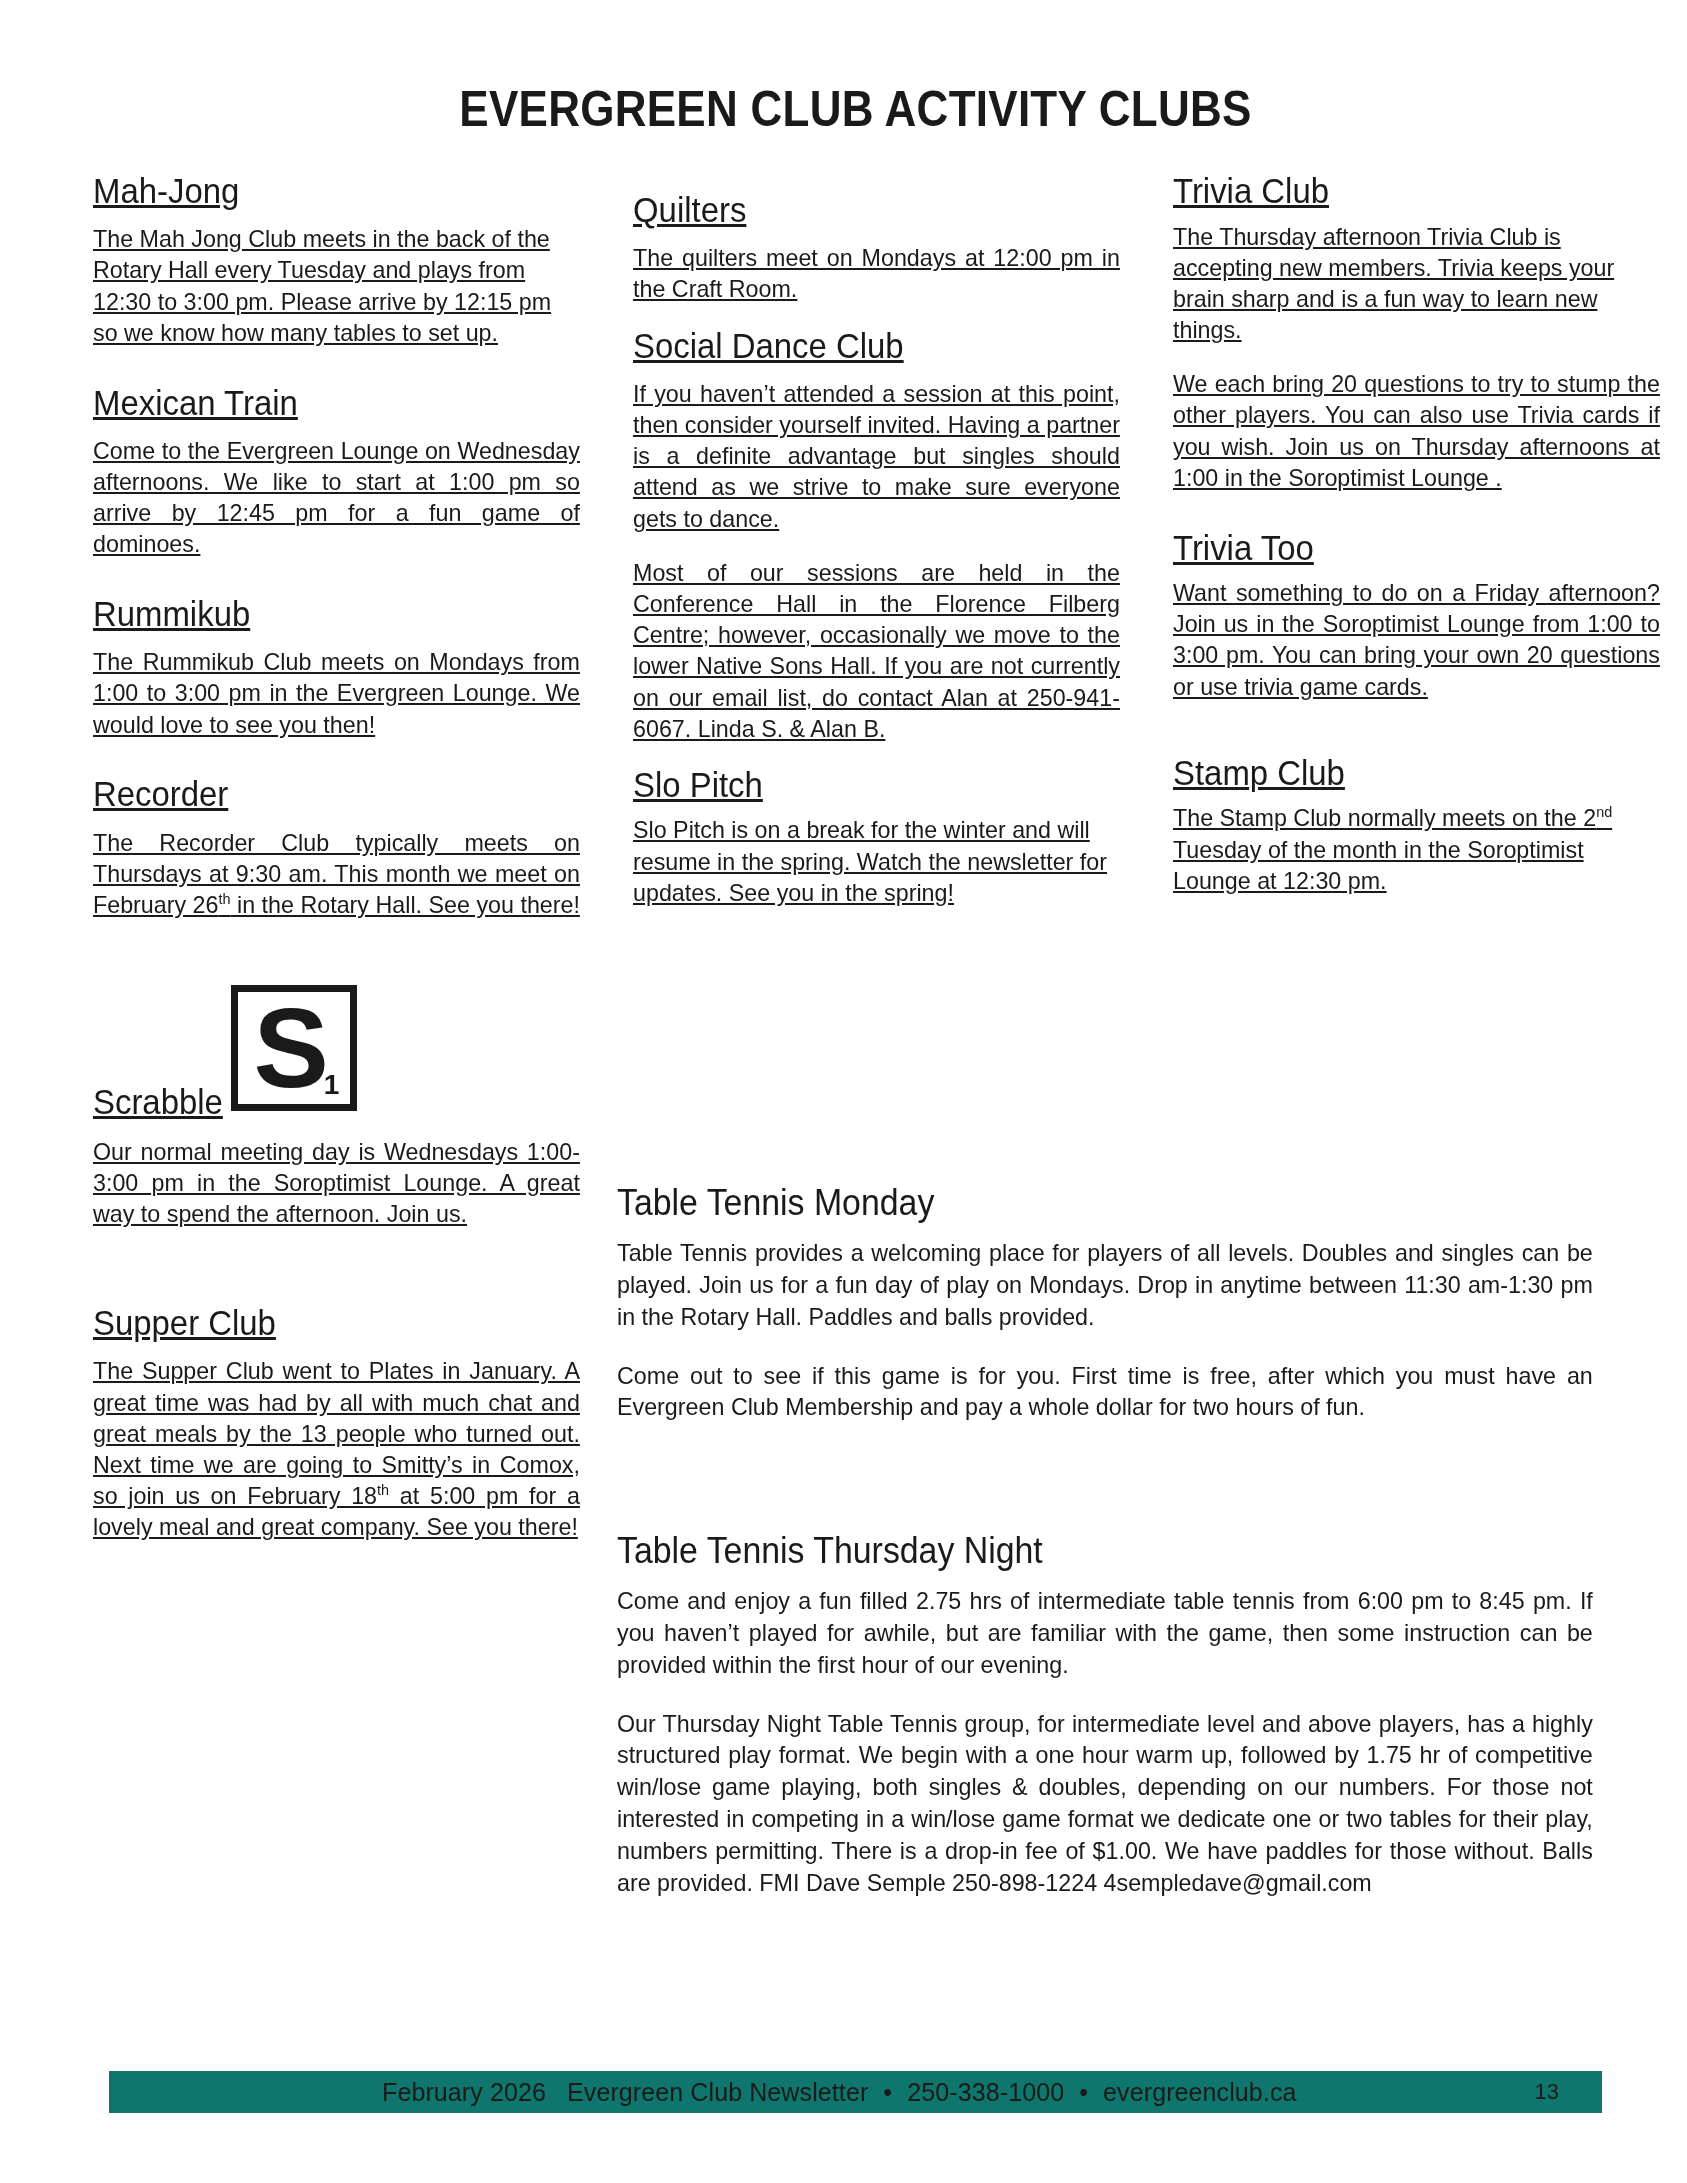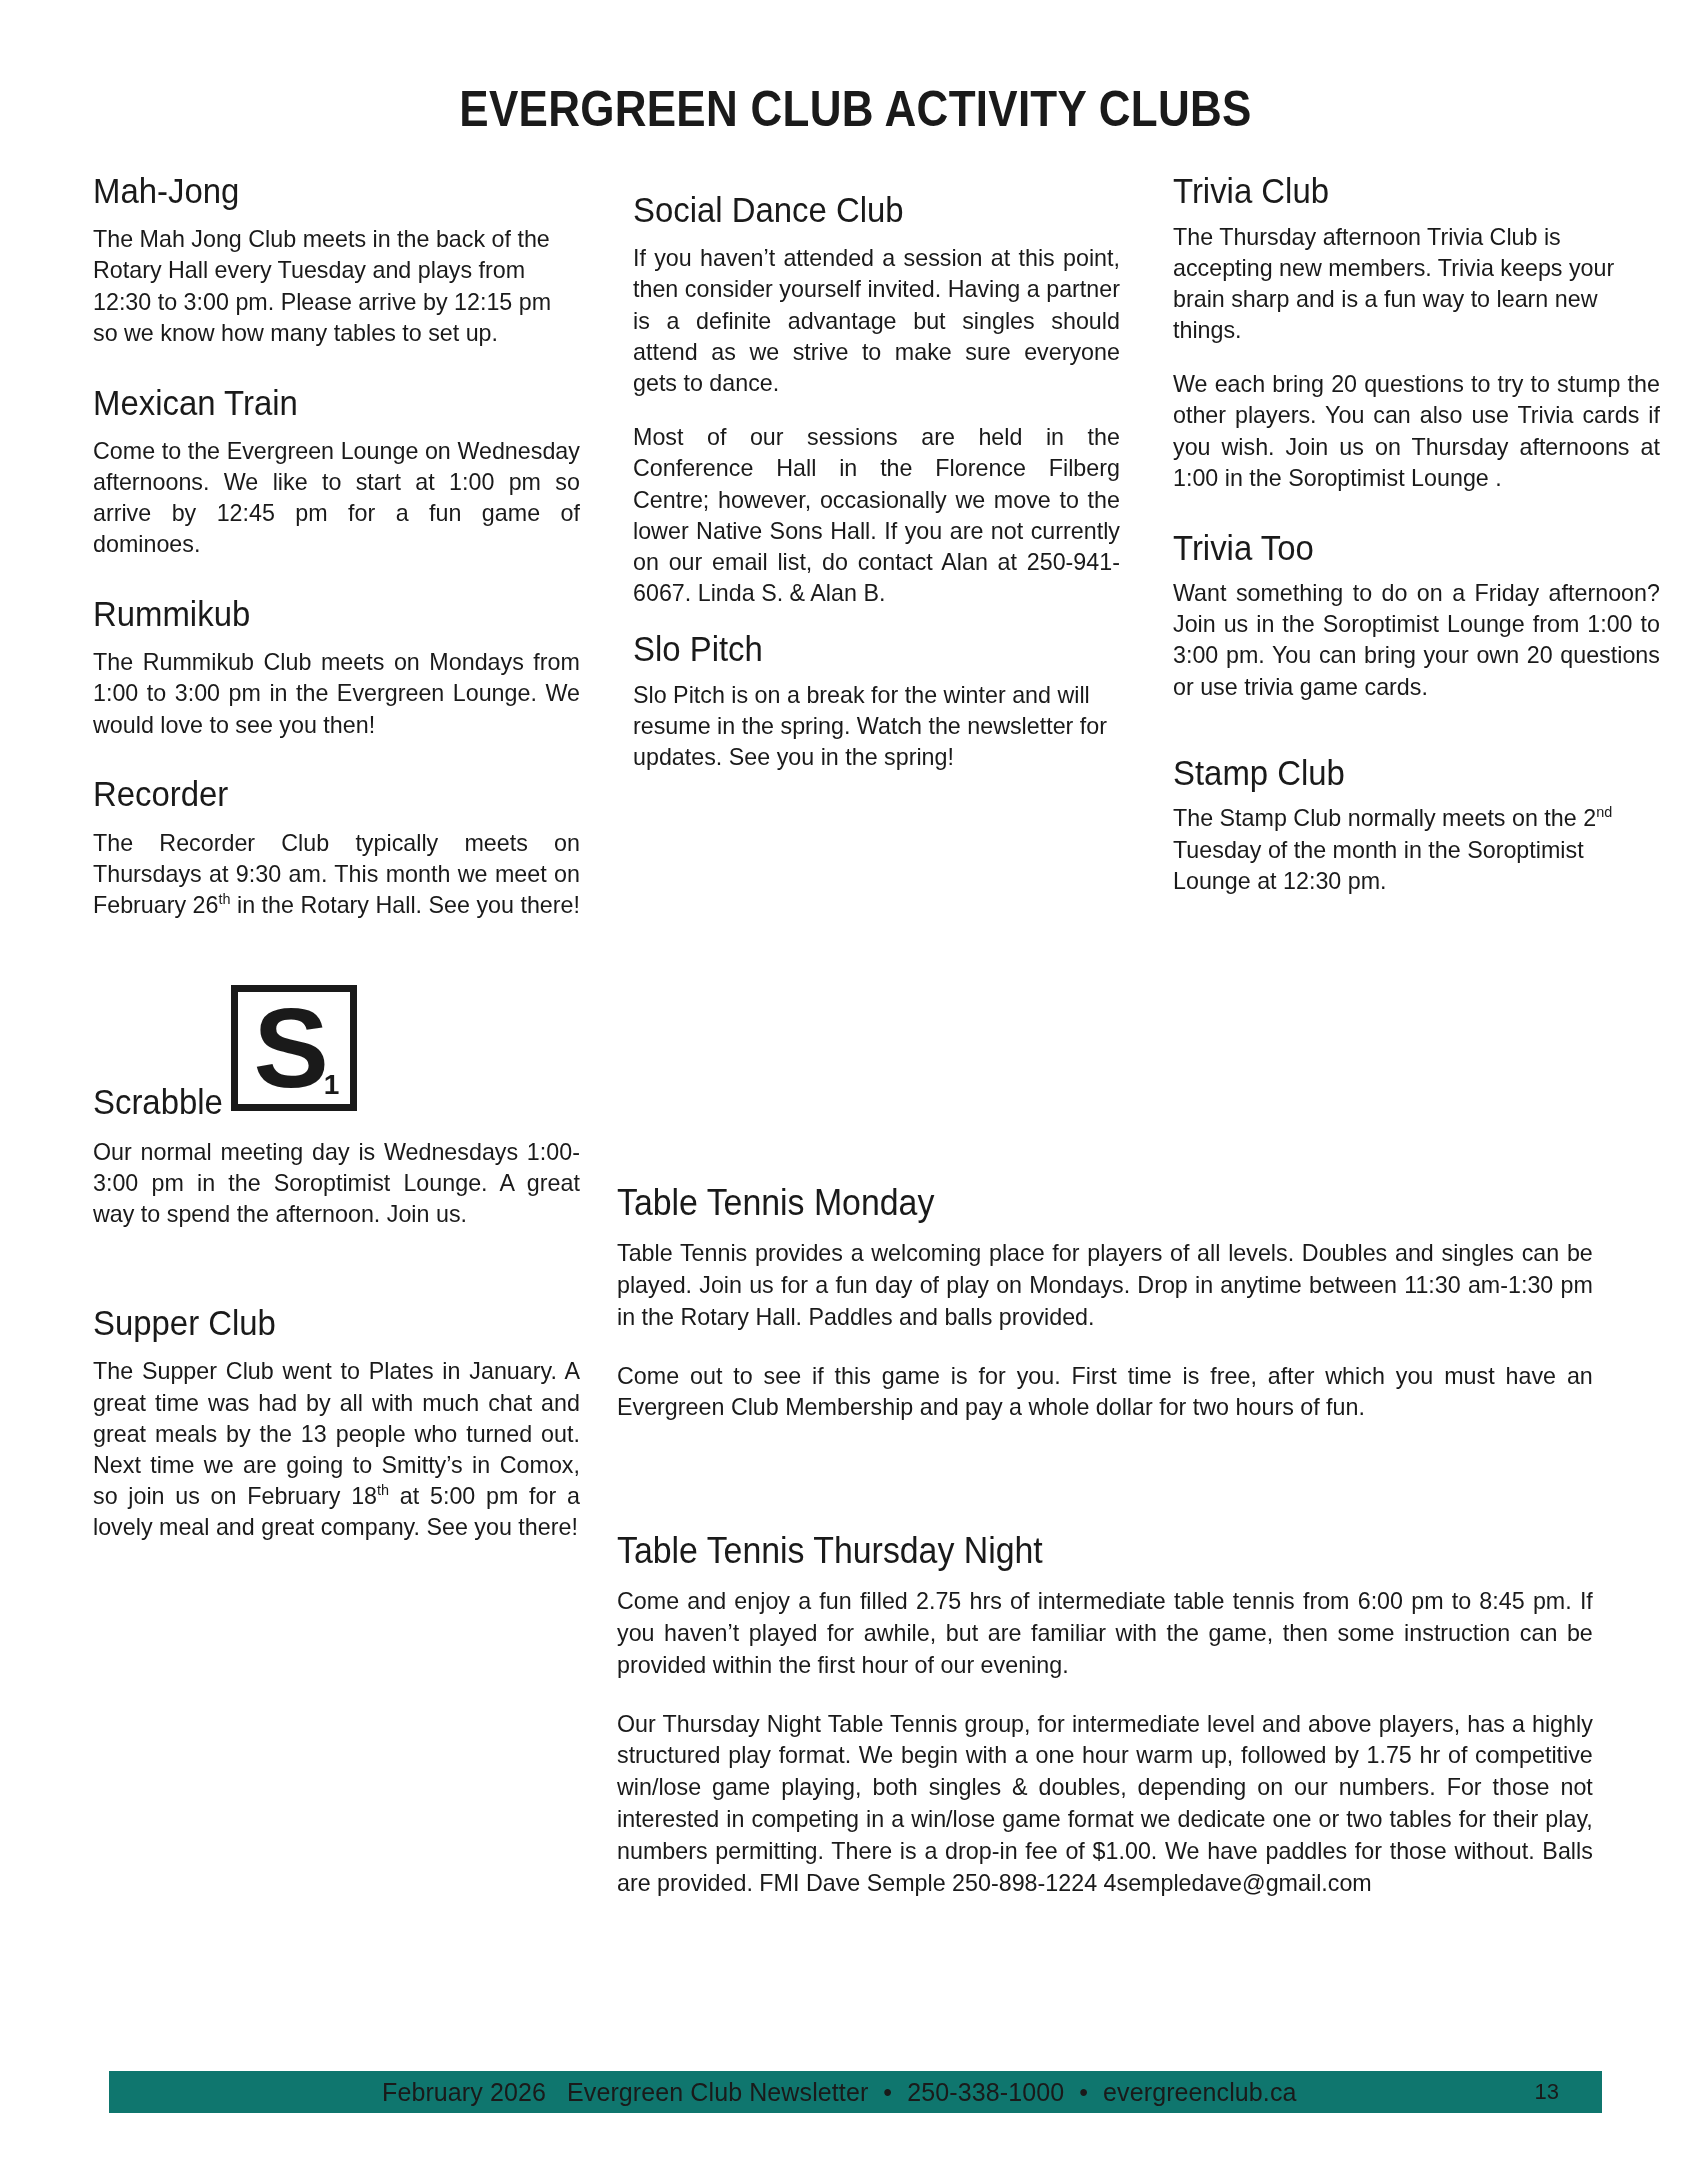--- a/index.html
+++ b/index.html
@@ -42,20 +42,21 @@
 
   
   .cols {
     display: flex;
     gap: 38px;
     align-items: flex-start;
   }
   .col {
     width: 502px;
     flex: 0 0 502px;
+    text-decoration: underline;
   }
 
   h2.club {
     margin: 0 0 13.5px 0;
     font-size: 35px;
     font-weight: 400;
     line-height: 1.05;
     color: #1a1a1a;
     transform: scaleX(0.94);
     transform-origin: left center;
@@ -211,20 +212,24 @@
         <h2 class="club">Supper Club</h2>
         <p class="body"><span>The Supper Club  went to Plates in January. A great time was had by all  with much chat and great meals by the 13 people who turned out. Next time we are going to Smitty’s in Comox, so join us on February 18</span><sup>th</sup><span> at 5:00 pm for  a lovely meal and great company. See you there!</span></p>
       </section>
 
     </div>
 
     <div class="col">
 
       <div style="height:19px"></div>
 
+      <section>
+        <h2 class="club">Quilters</h2>
+        <p class="body">The quilters meet on Mondays at 12:00 pm in the Craft Room.</p>
+      </section>
 
       <section>
         <h2 class="club">Social Dance Club</h2>
         <p class="body">If you haven’t attended a session at this point, then consider yourself invited. Having a partner is a definite advantage but singles should attend as we strive to make sure everyone gets to dance.</p>
         <p class="body">Most of our sessions are held in the Conference Hall in the Florence Filberg Centre; however, occasionally we move to the lower Native Sons Hall. If you are not currently on our email list, do contact Alan at 250-941-6067. Linda S. &amp; Alan B.</p>
       </section>
 
       <section>
         <h2 class="club tight">Slo Pitch</h2>
         <p class="body nj">Slo Pitch is on a break for the winter and will resume in the spring. Watch the newsletter for updates. See you in the spring!</p>

